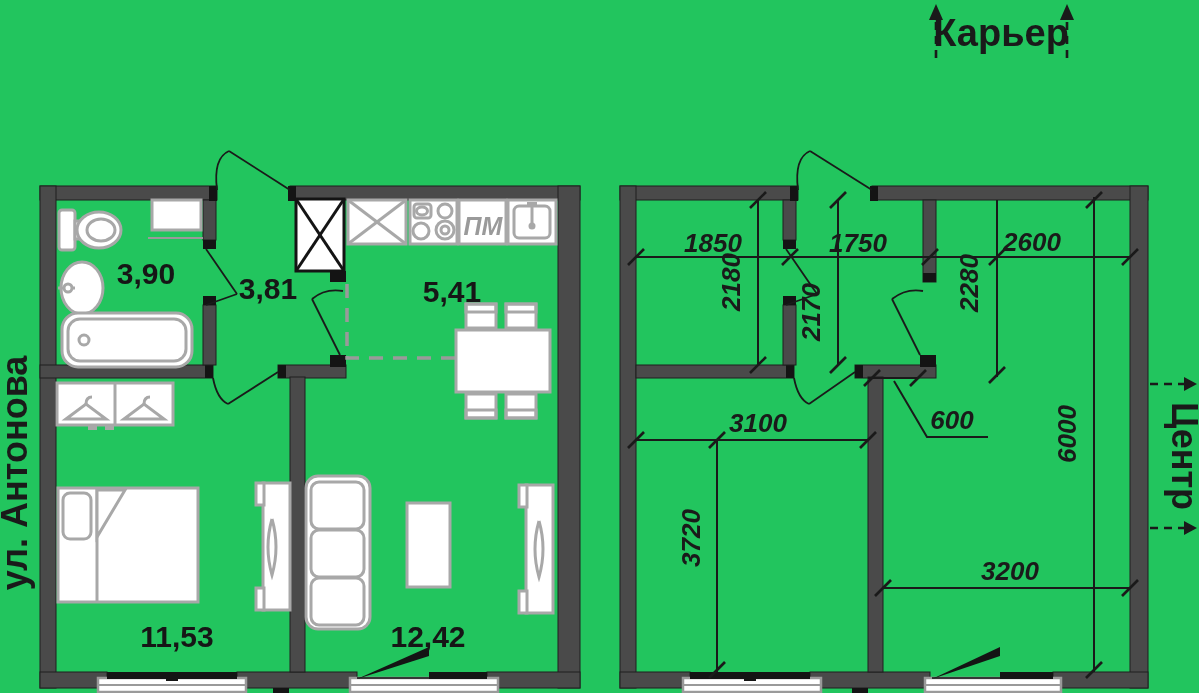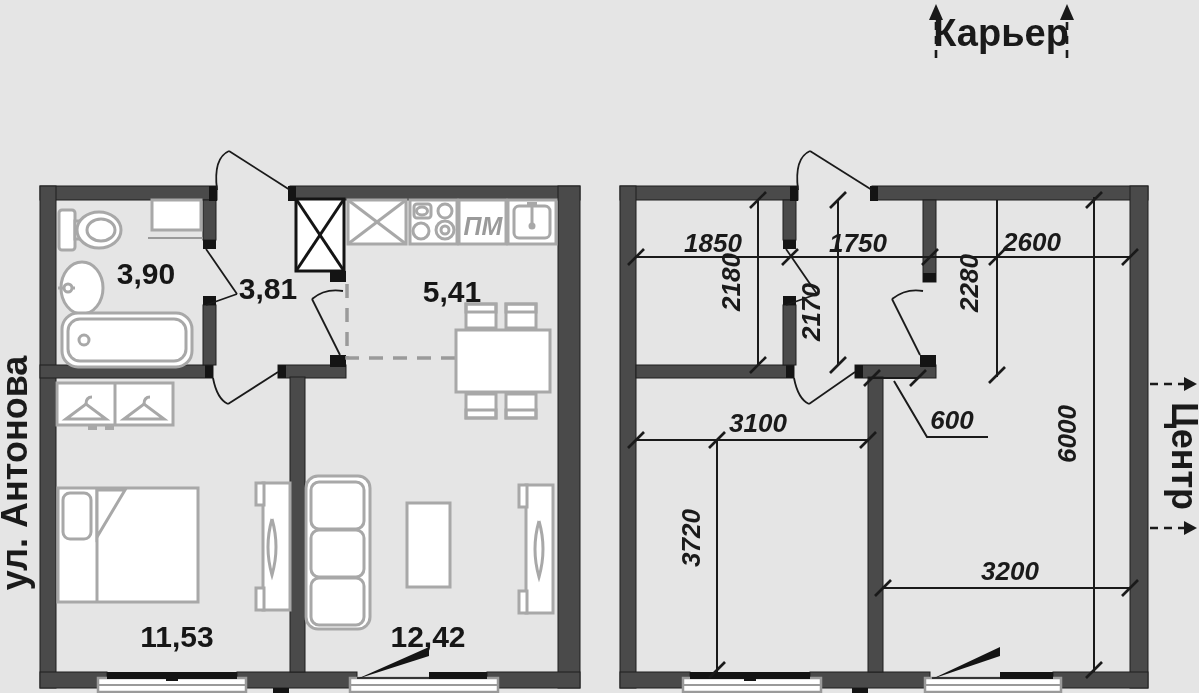--- a/index.html
+++ b/index.html
@@ -1,16 +1,16 @@
 <!DOCTYPE html>
 <html><head>
 <meta charset="utf-8">
 <style>
   html,body{margin:0;padding:0;background:#fff;}
-  .canvas{position:relative;width:1199px;height:693px;background:#e5e5e5;overflow:hidden;
+  .canvas{position:relative;width:1199px;height:693px;background:#22c55e;overflow:hidden;
           font-family:"Liberation Sans",sans-serif;}
   svg{display:block;}
   .wall{fill:#4a4a4a;stroke:#1f1f1f;stroke-width:1;}
   .blk{fill:#141414;}
   .shaft{fill:#fff;stroke:#141414;stroke-width:3;}
   .shaftl{stroke:#141414;stroke-width:3;fill:none;}
   .door{fill:none;stroke:#1a1a1a;stroke-width:1.8;}
   .furn{fill:#fff;stroke:#a8a8a8;stroke-width:3;}
   .furnn{fill:none;stroke:#a8a8a8;stroke-width:3;}
   .furnf{fill:#a8a8a8;stroke:none;}

